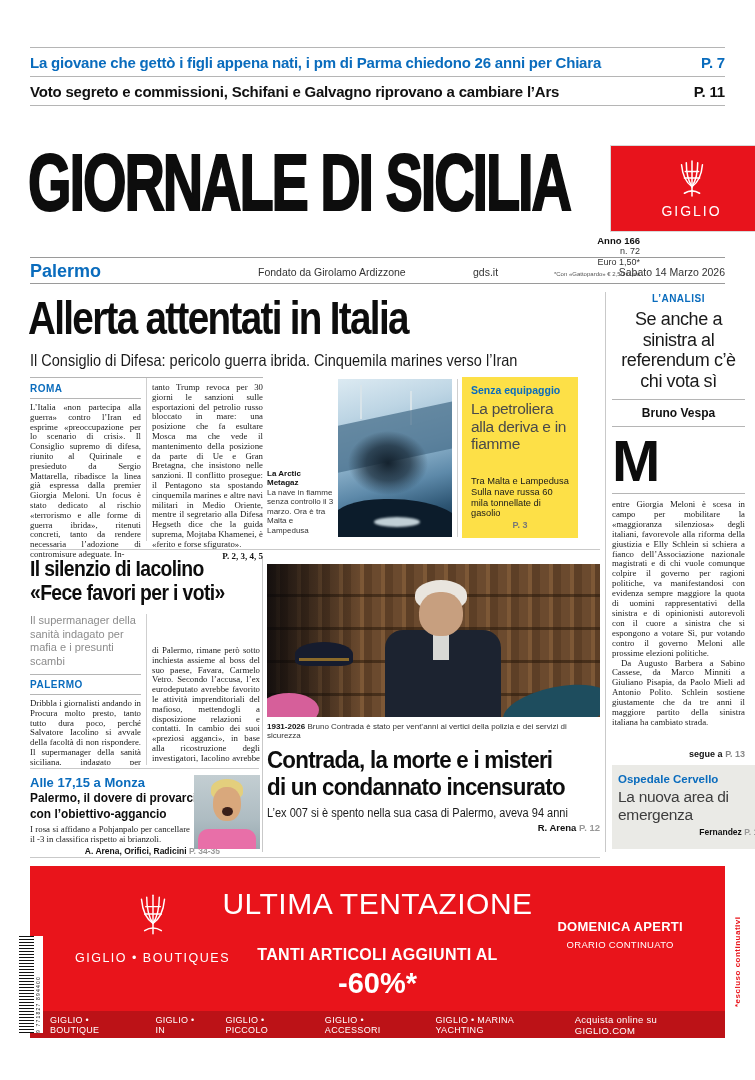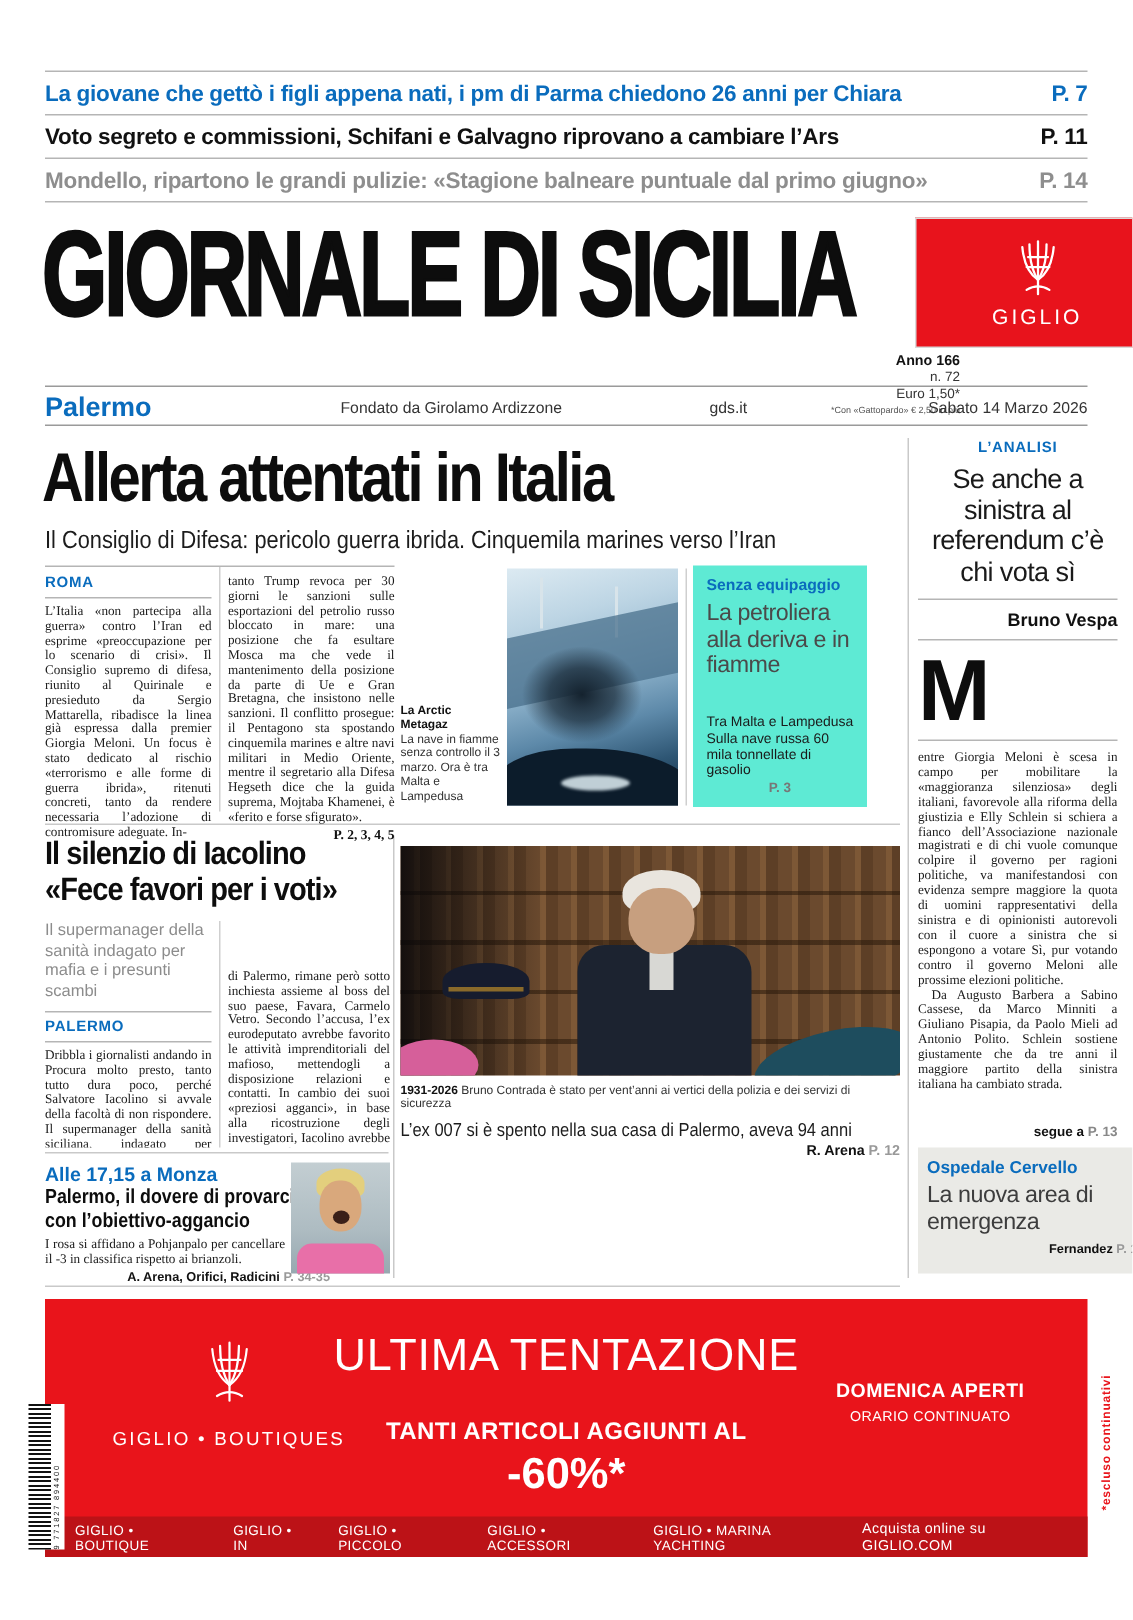--- a/index.html
+++ b/index.html
@@ -24,21 +24,21 @@
   .logo-box .giglio-label { color:#fff; font-size:14px; letter-spacing:2px; margin-top:3px; }
   .edition { position:absolute; left:505px; top:235px; width:135px; text-align:right; line-height:11px; }
   .edition .b { font-size:9.5px; font-weight:bold; }
   .edition .r { font-size:9px; color:#333; }
   .edition .tiny { font-size:6px; color:#555; margin-top:1px; }
 
   
   .dateline { position:absolute; top:257px; left:30px; width:695px; height:27px;
     border-top:1px solid #9a9a9a; border-bottom:1px solid #9a9a9a; }
   .dateline .city { position:absolute; left:0; top:3px; font-size:18px; font-weight:bold; color:#0a6cbd; }
-  .dateline .mid1 { position:absolute; left:197px; top:8px; font-size:10.5px; color:#333; }
+  .dateline .mid1 { position:absolute; left:228px; top:8px; font-size:10.5px; color:#333; }
   .dateline .mid2 { position:absolute; left:443px; top:8px; font-size:10.5px; color:#333; }
   .dateline .date { position:absolute; right:0; top:8px; font-size:10.5px; color:#333; }
 
   
   .vrule-sidebar { position:absolute; left:605px; top:292px; width:1px; height:560px; background:#c9c9c9; }
   .vrule-left { position:absolute; left:262px; top:557px; width:1px; height:295px; background:#c9c9c9; }
   .hrule1 { position:absolute; top:549px; left:30px; width:570px; height:1px; background:#c9c9c9; }
   .hrule2 { position:absolute; top:768px; left:30px; width:229px; height:1px; background:#c9c9c9; }
   .hrule3 { position:absolute; top:857px; left:30px; width:570px; height:1px; background:#c9c9c9; }
 
@@ -64,21 +64,21 @@
   .cap-text { font-size:8px; line-height:9.5px; color:#333; }
   .photo-ship { position:absolute; left:308px; top:2px; width:114px; height:158px; overflow:hidden;
     background:linear-gradient(165deg,#dceaf2 0%,#bdd5e4 22%,#93b7cf 45%,#5d89a9 65%,#2e5674 82%,#132c42 100%); }
   .ship-mast { position:absolute; width:2px; height:34px; background:#d8e4ea; top:6px; }
   .ship-super { position:absolute; left:-8px; top:34px; width:140px; height:46px; background:#49708c; opacity:0.75; transform:rotate(-12deg); }
   .ship-smoke { position:absolute; left:10px; top:52px; width:80px; height:64px;
     background:radial-gradient(closest-side,#14222e 0%,rgba(20,34,46,0.65) 55%,rgba(20,34,46,0) 100%); }
   .ship-hull { position:absolute; left:-6px; bottom:-14px; width:130px; height:52px; background:#0c1c2b; border-radius:40% 55% 0 0; }
   .ship-foam { position:absolute; bottom:10px; left:36px; width:46px; height:10px; background:rgba(225,238,244,0.85); border-radius:50%; filter:blur(1px); }
   .lead-vrule { position:absolute; left:427px; top:2px; width:1px; height:158px; background:#cfcfcf; }
-  .graybox { position:absolute; left:432px; top:0; width:116px; height:161px; background:#5eead4; padding:7px 9px; }
+  .graybox { position:absolute; left:432px; top:0; width:116px; height:161px; background:#fde047; padding:7px 9px; }
   .graybox .gk { color:#0a6cbd; font-size:10.5px; font-weight:bold; }
   .graybox .gt { font-size:15.5px; line-height:17.5px; color:#4a4a4a; margin-top:4px; letter-spacing:-0.3px; }
   .graybox .gb { position:absolute; left:9px; right:9px; bottom:7px; font-size:9.3px; line-height:10.8px; color:#1a1a1a; }
   .graybox .gp { text-align:center; font-weight:bold; color:#777; font-size:9px; margin-top:1px; }
 
   
   .iacolino { position:absolute; left:30px; top:557px; width:230px; height:208px; overflow:hidden; }
   .iac-headline { font-size:21.5px; line-height:24px; font-weight:bold; letter-spacing:-0.7px; color:#0d0d0d; }
   .iac-cols { display:flex; margin-top:9px; }
   .iac-col1 { width:117px; border-right:1px solid #cfcfcf; padding-right:5px; }
@@ -120,21 +120,21 @@
   .pl-hair { position:absolute; left:17px; top:4px; width:32px; height:20px; background:#e3cf7d; border-radius:50% 50% 30% 30%; }
   .pl-face { position:absolute; left:19px; top:12px; width:28px; height:34px; background:#d9a87c; border-radius:46%; }
   .pl-mouth { position:absolute; left:28px; top:32px; width:11px; height:9px; background:#3a1f18; border-radius:50%; }
   .pl-jersey { position:absolute; left:4px; bottom:-4px; width:58px; height:24px; background:#e86fa8; border-radius:10px 10px 0 0; }
 
   
   .sidebar { position:absolute; left:612px; top:293px; width:133px; }
   .sb-kicker { text-align:center; color:#0a6cbd; font-size:10px; font-weight:bold; letter-spacing:0.5px; }
   .sb-title { margin-top:5px; text-align:center; font-size:18px; line-height:20.5px; color:#1a1a1a; letter-spacing:-0.4px; }
   .sb-rule { height:1px; background:#b5b5b5; margin-top:8px; }
-  .sb-byline { text-align:right; font-size:12px; font-weight:bold; padding:6px 0; }
+  .sb-byline { text-align:center; font-size:12px; font-weight:bold; padding:6px 0; }
   .sb-drop { font-size:58px; line-height:56px; font-weight:bold; color:#0d0d0d; padding:6px 0 4px; }
   .sb-body { margin-top:6px; height:246px; overflow:hidden; }
   .sb-body .serif { font-size:8.8px; line-height:9.9px; }
   .sb-body .p2 { text-indent:9px; }
   .sb-more { text-align:right; font-size:9px; font-weight:bold; margin-top:3px; }
   .sb-more .pp { color:#888; }
   .cervello { position:absolute; left:612px; top:765px; width:157px; height:84px; background:#eaeae6; padding:8px 6px; }
   .cervello .ok { color:#0a6cbd; font-size:11.5px; font-weight:bold; }
   .cervello .ot { font-size:15.5px; line-height:18px; color:#3d3d3d; margin-top:3px; letter-spacing:-0.3px; }
   .cervello .oby { text-align:right; font-size:8.5px; margin-top:3px; }
@@ -171,24 +171,20 @@
 <div class="page">
 
   <div class="teasers">
     <div class="teaser blue">
       <span>La giovane che gettò i figli appena nati, i pm di Parma chiedono 26 anni per Chiara</span>
       <span class="pg">P. 7</span>
     </div>
     <div class="teaser black">
       <span>Voto segreto e commissioni, Schifani e Galvagno riprovano a cambiare l’Ars</span>
       <span class="pg">P. 11</span>
-    </div>
-    <div class="teaser gray">
-      <span>Mondello, ripartono le grandi pulizie: «Stagione balneare puntuale dal primo giugno»</span>
-      <span class="pg">P. 14</span>
     </div>
   </div>
 
   <div class="masthead-title">GIORNALE DI SICILIA</div>
   <div class="logo-box">
     <svg width="38" height="42" viewBox="0 0 40 44">
       <g fill="none" stroke="#ffffff" stroke-width="1.6" stroke-linecap="round">
         <path d="M20 30 C14 26 10 18 9 7"></path>
         <path d="M20 30 C16 24 14 16 14 5"></path>
         <path d="M20 30 C20 20 20 12 20 3"></path>
@@ -289,20 +285,24 @@
       <div class="pc-shirt"></div>
       <div class="pc-hair"></div>
       <div class="pc-face"></div>
       <div class="pc-pink"></div>
       <div class="pc-teal"></div>
     </div>
     <div class="ccap">
       <b>1931-2026</b>
       <span>Bruno Contrada è stato per vent’anni ai vertici della polizia e dei servizi di sicurezza</span>
     </div>
+    <div class="ctr-headline">
+      <span class="cond" style="transform:scaleX(0.93)">Contrada, la morte e i misteri</span><br>
+      <span class="cond" style="transform:scaleX(0.93)">di un condannato incensurato</span>
+    </div>
     <div class="ctr-sub">
       <span class="cond" style="transform:scaleX(0.88)">L’ex 007 si è spento nella sua casa di Palermo, aveva 94 anni</span>
     </div>
     <div class="byline-line" style="font-size:9.5px">
       <span class="nm">R. Arena</span>
       <span class="pp">P. 12</span>
     </div>
   </div>
 
   <div class="monza">

